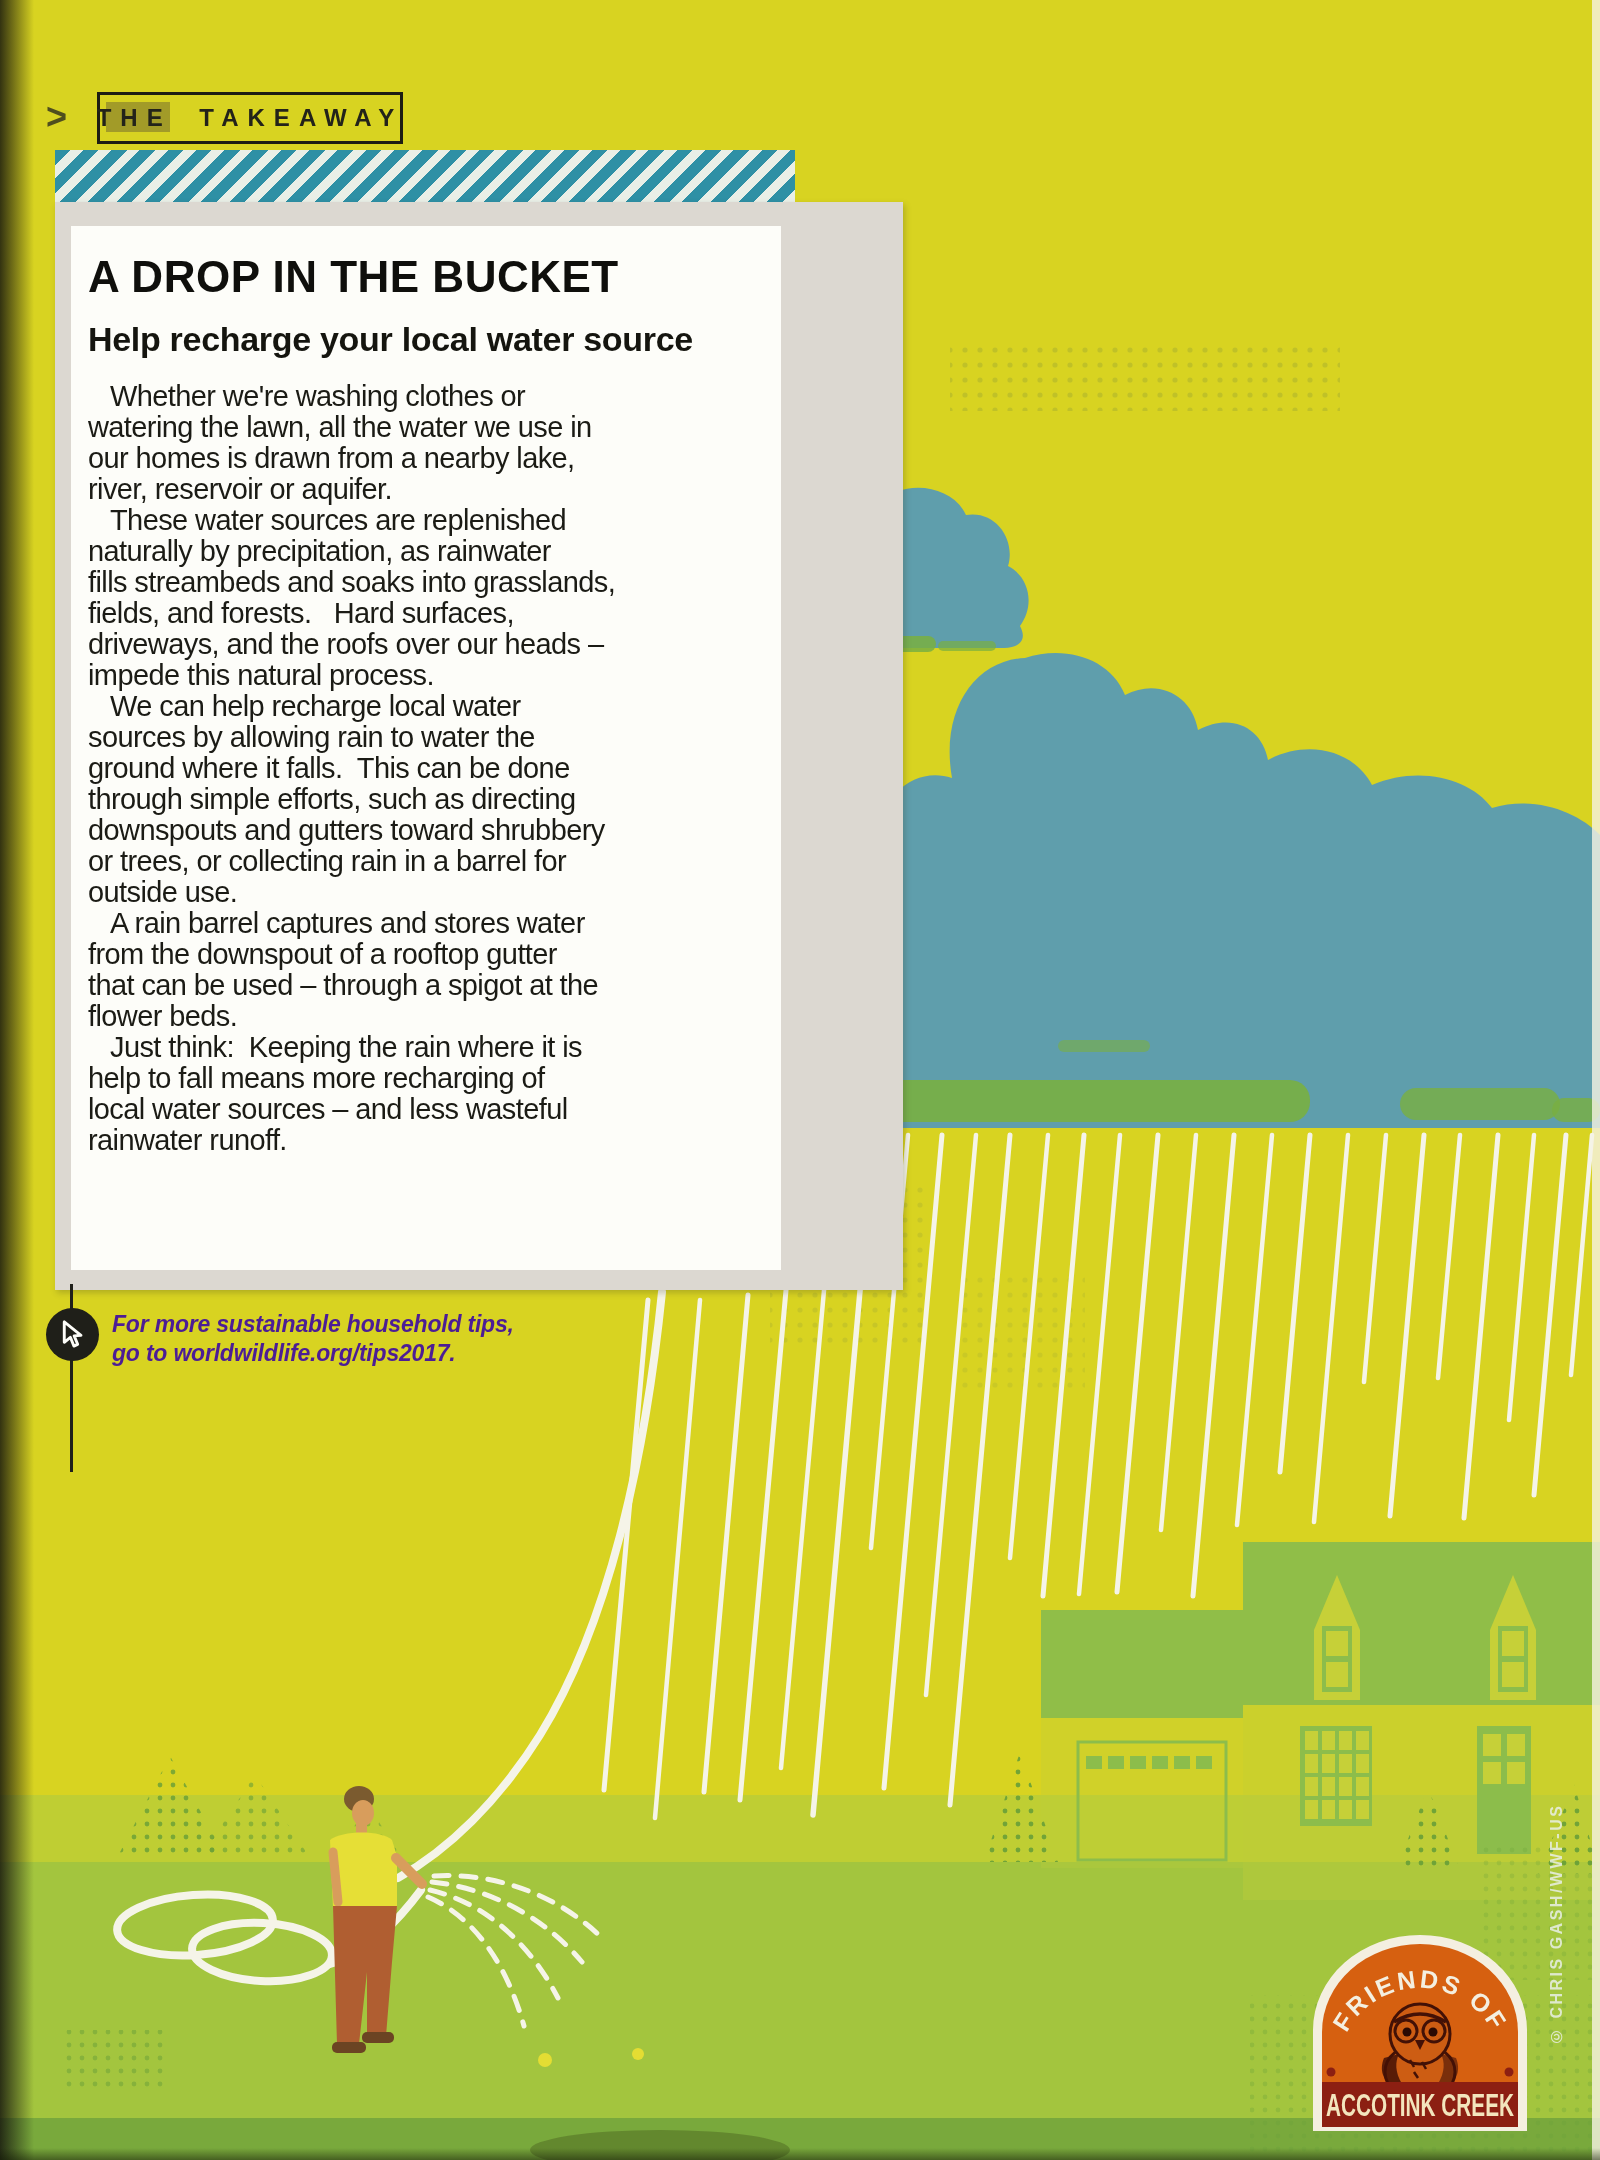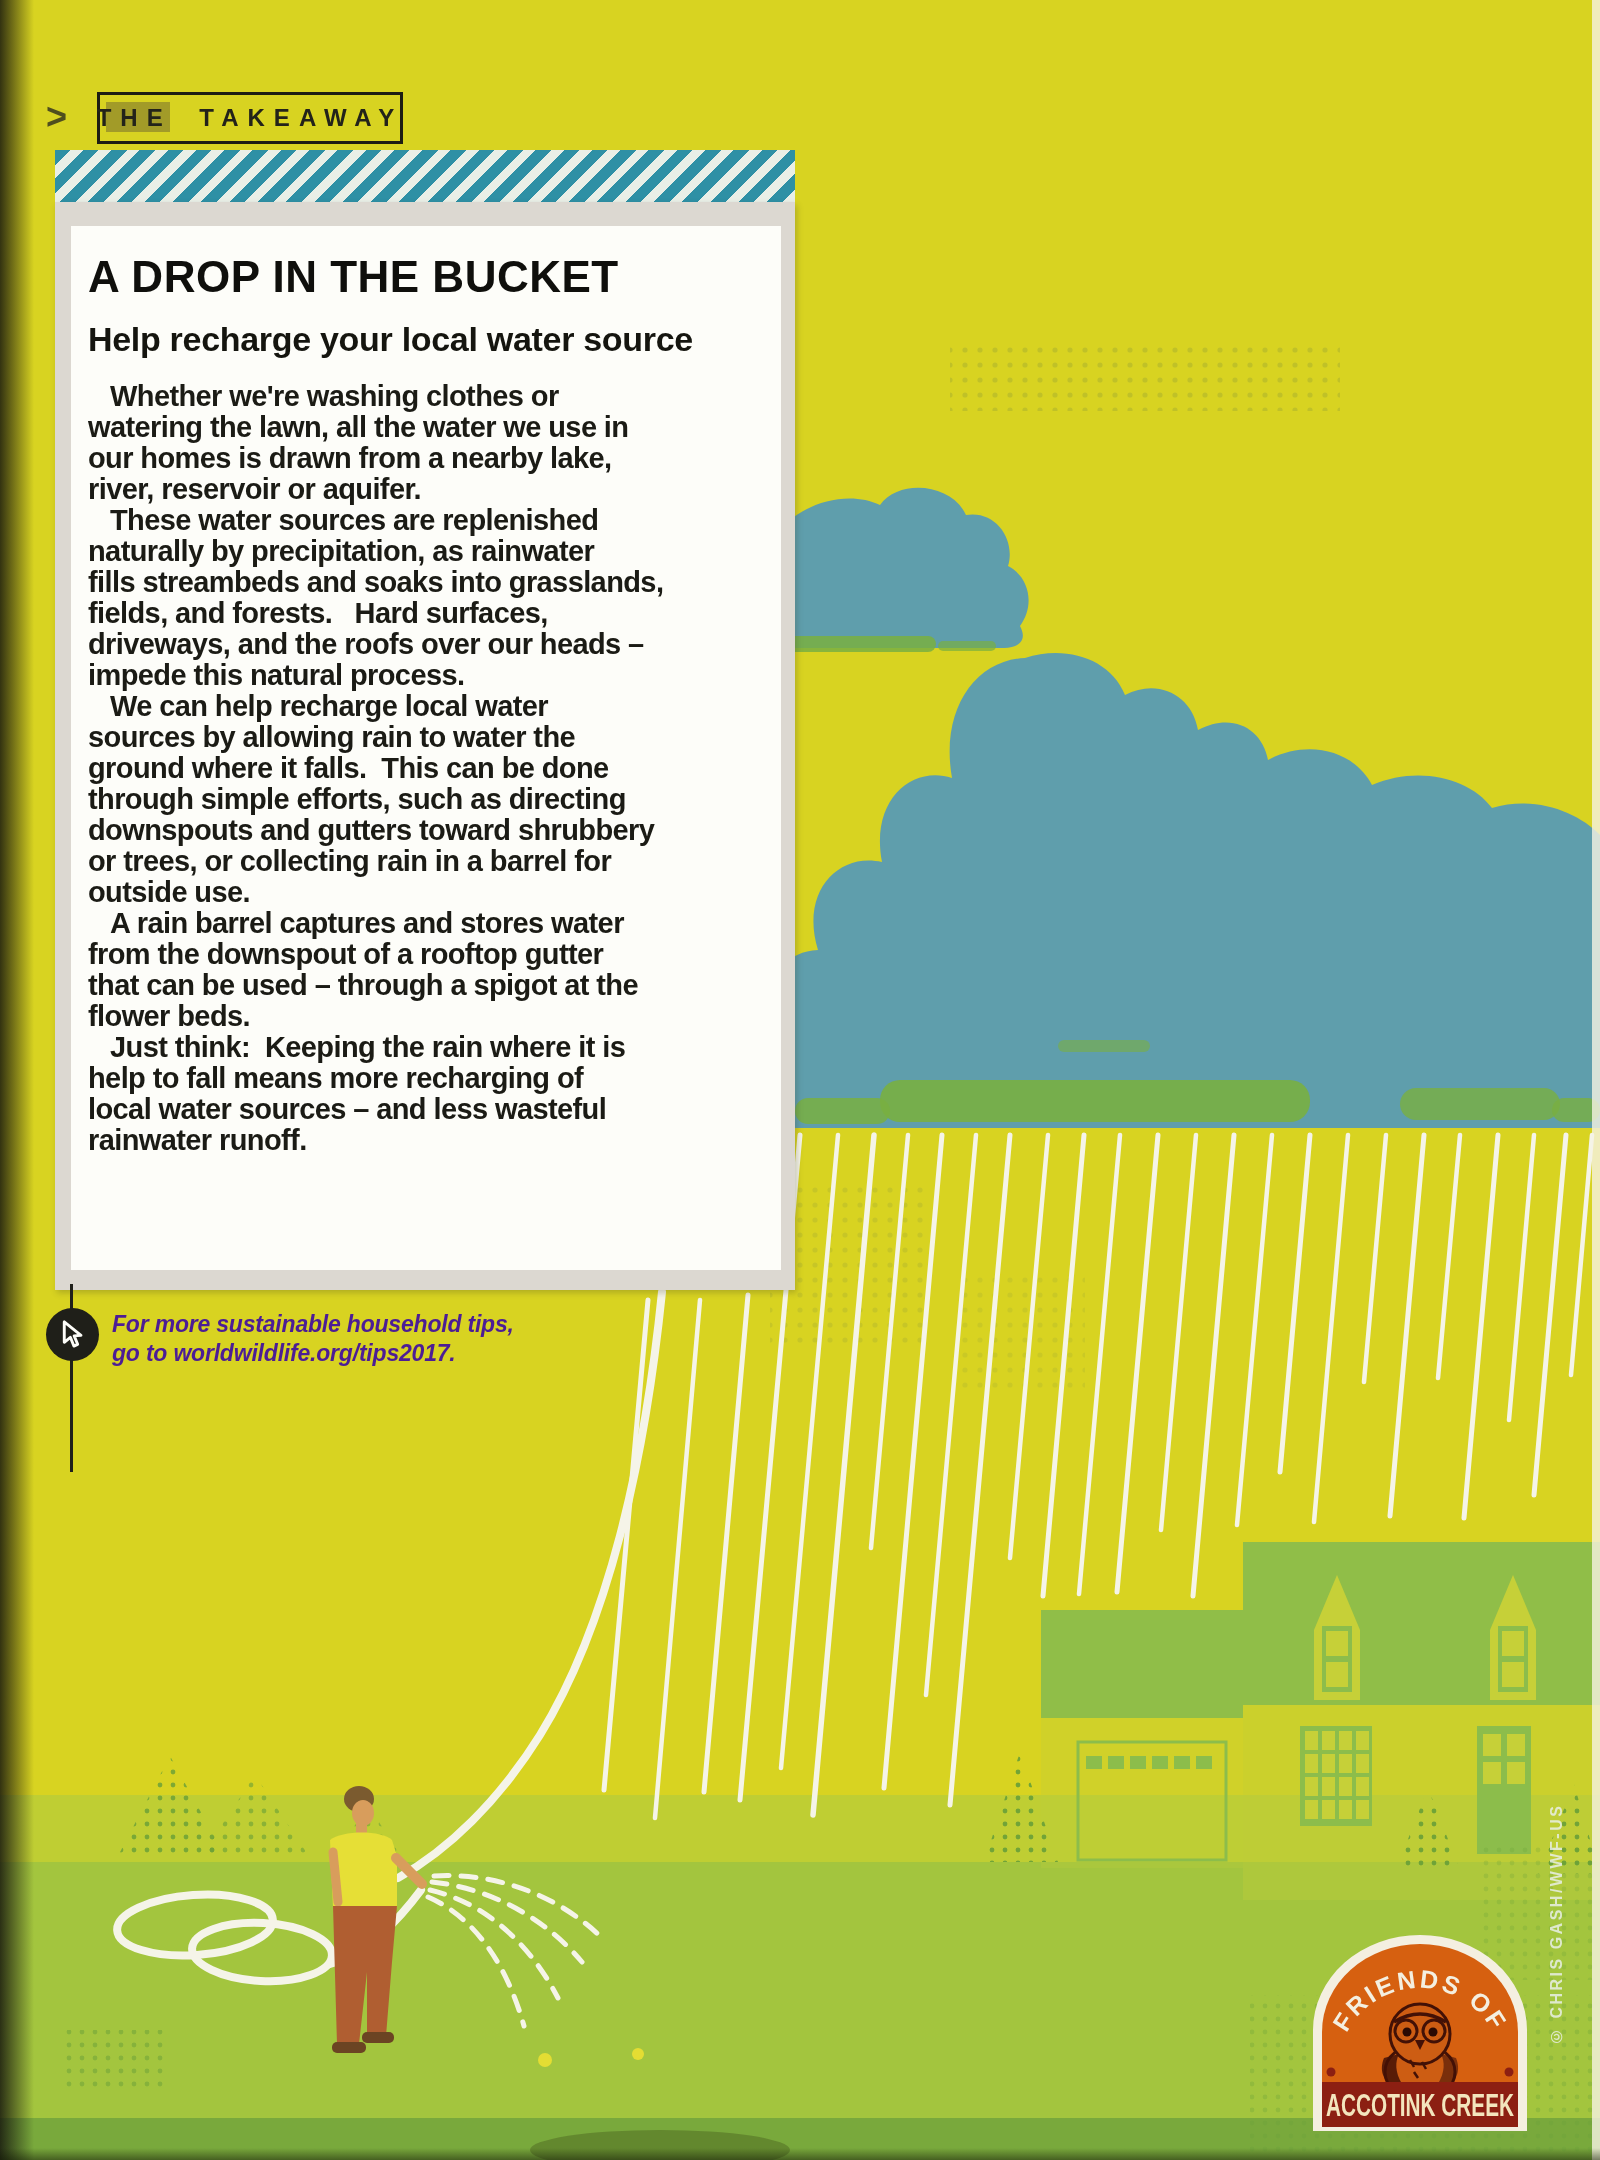--- a/index.html
+++ b/index.html
@@ -12,31 +12,31 @@
   .kicker-smudge{position:absolute;left:6px;top:7px;width:64px;height:30px;
     background:rgba(108,99,48,.5);}
   .kicker-label{position:relative;font-size:24px;font-weight:bold;color:#23231a;
     letter-spacing:9px;word-spacing:12px;white-space:nowrap;}
   .edge-chevron{position:absolute;left:46px;top:96px;font-size:36px;font-weight:bold;
     color:rgba(45,45,30,.8);}
   
   .stripe-band{position:absolute;left:55px;top:150px;width:740px;height:52px;
     background:repeating-linear-gradient(135deg,#2e90a5 0 11px,#e9efe7 11px 20px);}
   
-  .panel-frame{position:absolute;left:55px;top:202px;width:740px;height:1088px;
+  .panel-frame{position:absolute;left:55px;top:202px;width:848px;height:1088px;
     background:#dcd8d1;box-shadow:2px 3px 6px rgba(60,60,30,.25);}
   .panel-white{position:absolute;left:16px;top:24px;width:710px;height:1044px;
     background:#fdfdf9;padding:0;}
   .panel-inner{position:absolute;left:17px;top:0;width:676px;}
   .article-title{margin-top:26px;font-size:44px;font-weight:bold;color:#0f0f0c;
     letter-spacing:.5px;white-space:nowrap;}
   .article-subtitle{margin-top:18px;font-size:34px;font-weight:bold;color:#15150f;
     letter-spacing:-.3px;white-space:nowrap;}
   .article-body{margin-top:22px;}
-  .article-body .line{font-size:29px;line-height:31px;font-weight:bold;color:#1b1b15;
+  .article-body .line{font-size:29px;line-height:31px;font-weight:normal;color:#1b1b15;
     letter-spacing:-.6px;white-space:pre;}
   .article-body .line.indent{text-indent:22px;}
   
   .connector-line{position:absolute;left:70px;top:1284px;width:3px;height:188px;
     background:#20201a;}
   .cursor-badge{position:absolute;left:46px;top:1308px;width:53px;height:53px;
     border-radius:50%;background:#1f1f19;display:flex;align-items:center;justify-content:center;}
   .tip-text{position:absolute;left:112px;top:1310px;}
   .tip-text div{font-size:23px;font-style:italic;font-weight:bold;color:#4c1d95;
     line-height:29px;letter-spacing:-.2px;white-space:nowrap;}

